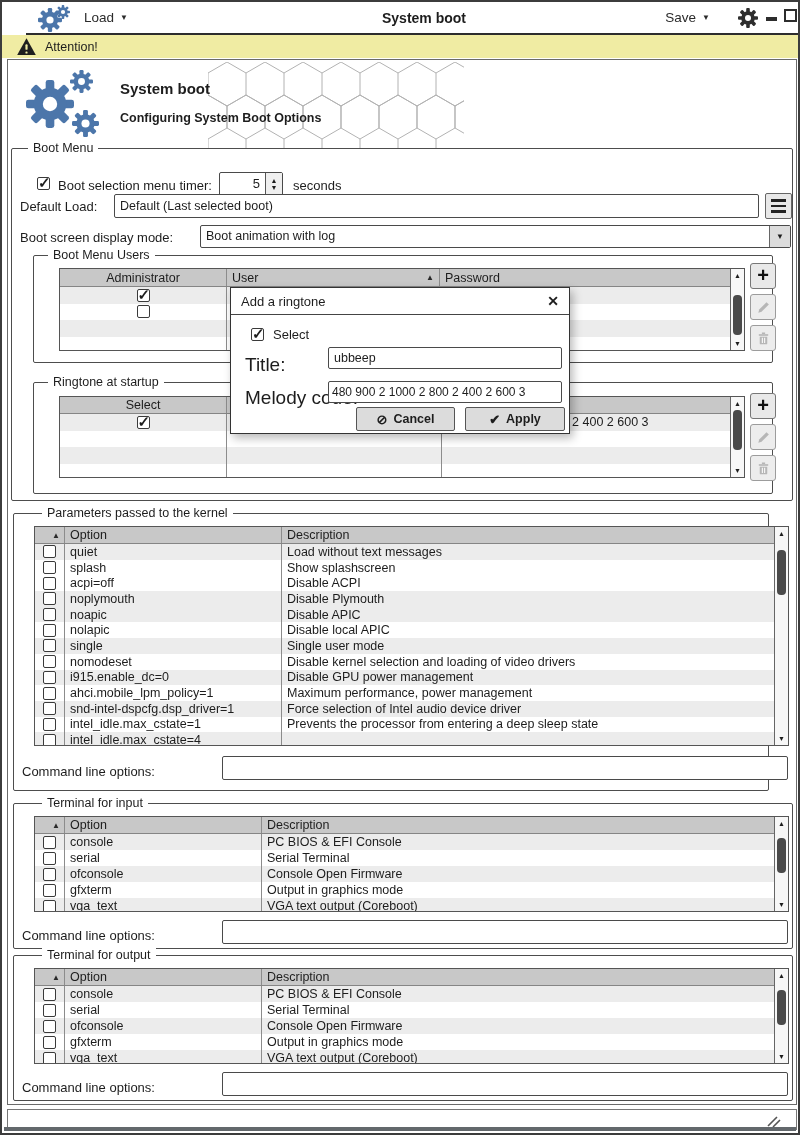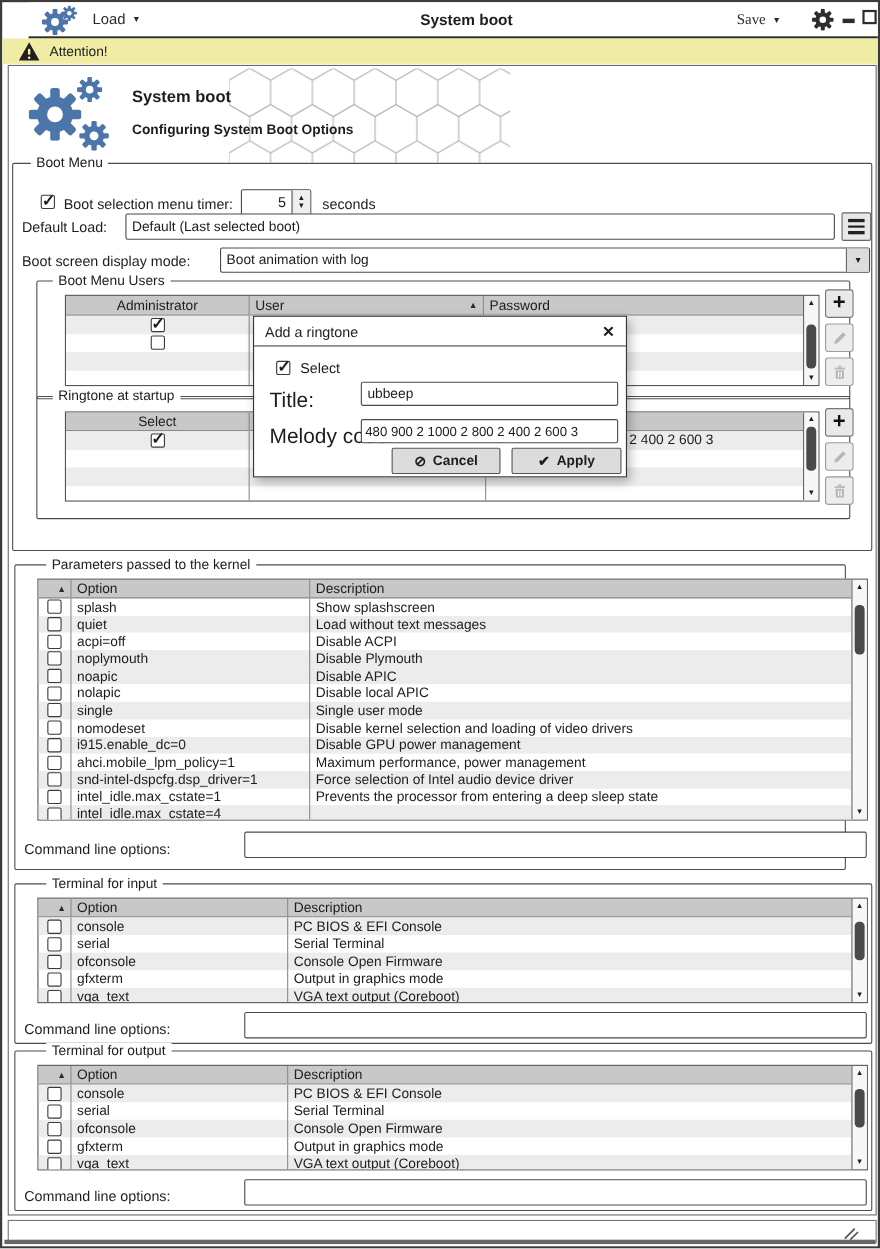--- a/index.html
+++ b/index.html
@@ -4,21 +4,21 @@
 <style>
   html,body{margin:0;padding:0;background:#e9e9e9;}
   #page{position:relative;width:800px;height:1135px;background:#fff;border:2px solid #3c3c3c;
         box-sizing:border-box;font-family:"Liberation Sans",sans-serif;color:#1d1d1d;overflow:hidden;}
   .abs{position:absolute;}
   
   #titlebar{position:absolute;left:0;top:0;width:100%;height:33px;background:#fff;border-bottom:2px solid #2d2d2d;box-sizing:border-box;margin-left:24px;}
   #app-icon{position:absolute;left:12px;top:3px;width:36px;height:27px;}
   .menu{position:absolute;top:8px;font-size:13.5px;color:#2b2b2b;display:flex;align-items:center;gap:6px;cursor:default;}
   #load-menu{left:58px;}
-  #save-menu{right:112px;font-family:Liberation Serif, serif;}
+  #save-menu{right:112px;}
   .menu .dd{font-size:8px;color:#2b2b2b;}
   #win-title{position:absolute;left:0;right:0;top:8px;text-align:center;font-size:14px;font-weight:bold;}
   #settings-btn{position:absolute;right:64px;top:6px;width:20px;height:20px;}
   #btn-min{position:absolute;right:45px;top:15px;width:11px;height:4px;background:#2d2d2d;}
   #btn-max{position:absolute;right:25px;top:7px;width:9px;height:9px;border:2px solid #2d2d2d;}
   #btn-close{position:absolute;right:6px;top:5px;font-size:15px;font-weight:bold;color:#2d2d2d;}
   
   #banner{position:absolute;left:0;top:33px;width:100%;height:23px;background:#f0eca3;display:flex;align-items:center;gap:8px;padding-left:14px;box-sizing:border-box;}
   #banner .txt{font-size:12.5px;color:#1d1d1d;}
   
@@ -27,21 +27,21 @@
   #hexbg{position:absolute;left:200px;top:2px;width:256px;height:86px;}
   #hdr-title{position:absolute;left:112px;top:20px;font-size:15px;font-weight:bold;}
   #hdr-sub{position:absolute;left:112px;top:51px;font-size:12.5px;font-weight:bold;}
   
   .fs{position:absolute;border:1px solid #4d4d4d;border-radius:2px;background:transparent;box-sizing:border-box;}
   .legend{position:absolute;top:-8px;background:#fff;padding:0 5px;font-size:12.5px;white-space:nowrap;}
   #fs-bootmenu{left:3px;top:88px;width:782px;height:353px;}
   #fs-bootmenu>.legend{left:16px;}
   #fs-users{left:25px;top:195px;width:740px;height:108px;}
   #fs-users>.legend{left:14px;}
-  #fs-ringtone{left:25px;top:300px;width:740px;height:112px;}
+  #fs-ringtone{left:25px;top:322px;width:740px;height:112px;}
   #fs-ringtone>.legend{left:14px;}
   #fs-kernel{left:5px;top:453px;width:756px;height:278px;}
   #fs-kernel>.legend{left:28px;}
   #fs-termin{left:5px;top:743px;width:780px;height:146px;}
   #fs-termin>.legend{left:28px;}
   #fs-termout{left:5px;top:895px;width:780px;height:146px;}
   #fs-termout>.legend{left:28px;}
   .lbl{position:absolute;font-size:13px;white-space:nowrap;}
   
   .ti{position:absolute;border:1px solid #4a4a4a;border-radius:2px;font-size:12.5px;padding:0 5px;
@@ -354,33 +354,33 @@
       <span class="legend">Parameters passed to the kernel</span>
       <div class="tbl tbl-k">
         <div class="thead g-k">
           <div class="hc sort">
             <span class="sortarr">▲</span>
           </div>
           <div class="hc">Option</div>
           <div class="hc last">Description</div>
         </div>
         <div>
+            <div class="trow g-k odd">
+              <div class="tc c">
+                <span class="cb"></span>
+              </div>
+              <div class="tc ">quiet</div>
+              <div class="tc last">Load without text messages</div>
+            </div>
             <div class="trow g-k">
               <div class="tc c">
                 <span class="cb"></span>
               </div>
               <div class="tc ">splash</div>
               <div class="tc last">Show splashscreen</div>
-            </div>
-            <div class="trow g-k odd">
-              <div class="tc c">
-                <span class="cb"></span>
-              </div>
-              <div class="tc ">quiet</div>
-              <div class="tc last">Load without text messages</div>
             </div>
             <div class="trow g-k">
               <div class="tc c">
                 <span class="cb"></span>
               </div>
               <div class="tc ">acpi=off</div>
               <div class="tc last">Disable ACPI</div>
             </div>
             <div class="trow g-k odd">
               <div class="tc c">

